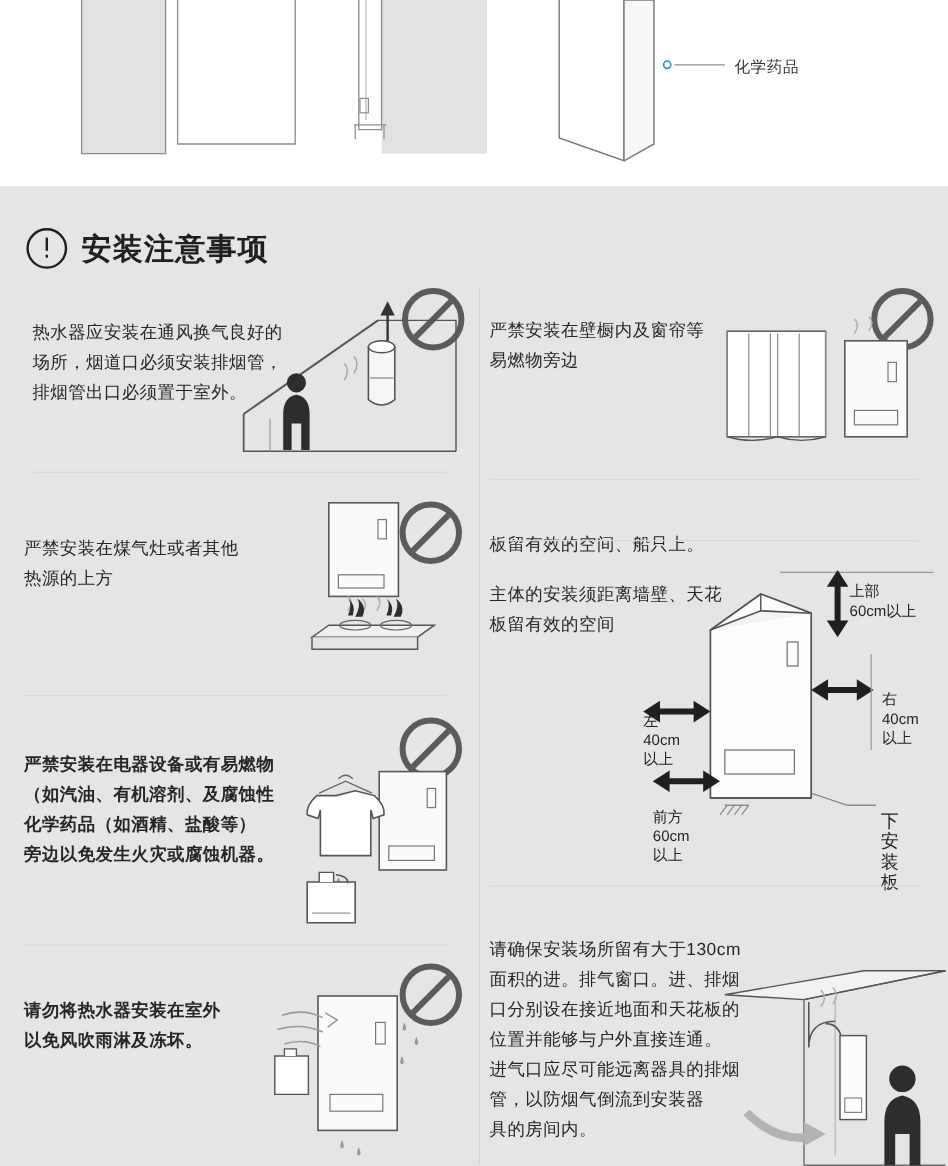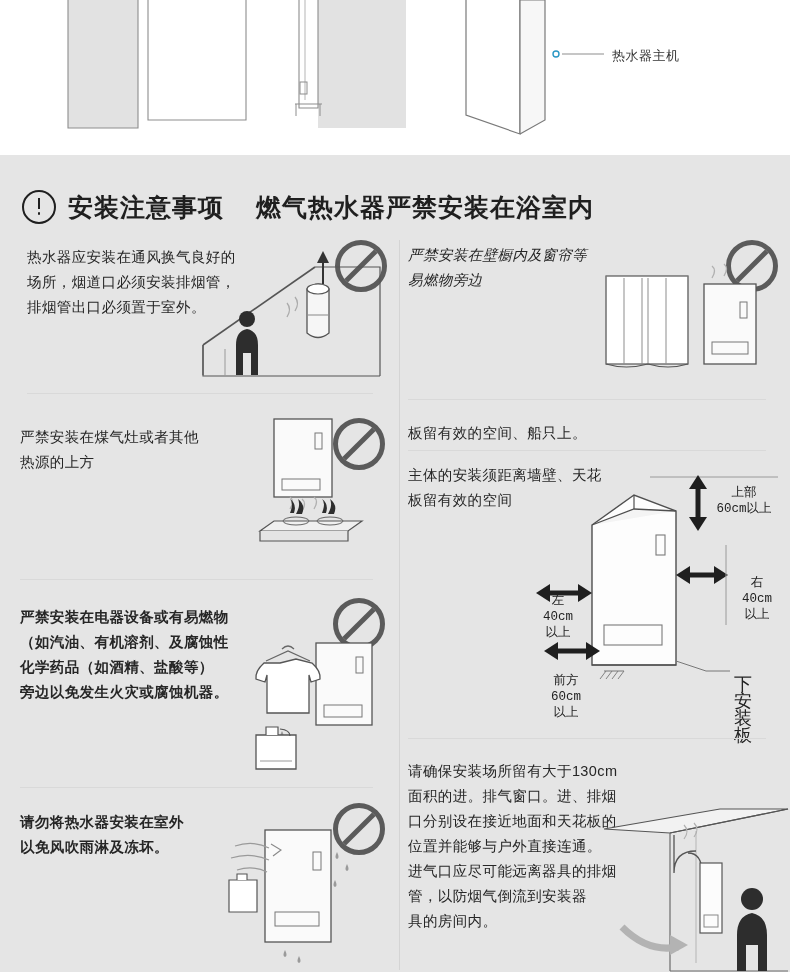--- a/index.html
+++ b/index.html
@@ -102,20 +102,21 @@
   .cell {
     position: absolute;
   }
   .cell-text {
     position: absolute;
     font-size: 14.5px;
     line-height: 25px;
     color: #262626;
     letter-spacing: 0.4px;
     white-space: pre-line;
+    margin-top: 21px;
   }
   .hr {
     position: absolute;
     height: 1px;
     background: #d9d9d9;
   }
 
   
   .no-sign {
     position: absolute;
@@ -137,27 +138,25 @@
   
   .ill { position: absolute; }
   svg { display: block; overflow: visible; }
 
   
   .dim-lbl {
     position: absolute;
     font-size: 12.5px;
     line-height: 16px;
     color: #222;
-    text-align: center;
     white-space: pre-line;
-    font-family: Liberation Mono, monospace;
   }
   .side-lbl {
     position: absolute;
-    font-size: 18px;
+    font-size: 15px;
     line-height: 17px;
     color: #222;
     white-space: pre-line;
   }
 </style>
 </head>
 <body>
 
 <div class="top-band">
   <svg width="790" height="155" viewBox="0 0 790 155">
@@ -178,29 +177,28 @@
 
     <path d="M466 0 L466 115 L520 134 L520 0" fill="#ffffff" stroke="#7a7a7a" stroke-width="1.2"></path>
     <path d="M520 0 L545 0 L545 120 L520 134" fill="#f7f7f7" stroke="#7a7a7a" stroke-width="1.2"></path>
     <path d="M520 0 L520 134" stroke="#7a7a7a" stroke-width="1.2"></path>
 
     <path d="M0 128 L790 128" stroke="#ffffff" stroke-width="0"></path>
 
     <circle cx="556" cy="54" r="3" fill="none" stroke="#2a97c4" stroke-width="1.4"></circle>
     <path d="M562 54 L604 54" stroke="#8d8d8d" stroke-width="1.1"></path>
   </svg>
-  <div class="top-callout-label">热水器主机</div>
+  <div class="top-callout-label">化学药品</div>
 </div>
 
 <div class="panel">
 
   <div class="hdr">
     <div class="hdr-badge"></div>
     <div class="hdr-title">安装注意事项</div>
-    <div class="hdr-sub">燃气热水器严禁安装在浴室内</div>
   </div>
 
   <div class="col-divider"></div>
 
   <div class="cell">
     <div class="cell-text" style="left:27px; top:90px; width:235px;">热水器应安装在通风换气良好的
 场所，烟道口必须安装排烟管，
 排烟管出口必须置于室外。</div>
     <div class="no-sign" style="left:335px; top:85px; width:52px; height:52px;"></div>
     <div class="ill" style="left:195px; top:90px;">
@@ -316,21 +314,21 @@
           <path d="M84 156 q3 6 0 7 q-3 -1 0 -7"></path>
         </g>
 
         <path d="M14 80 L42 80 L42 112 L14 112 Z" fill="#fff" stroke="#555" stroke-width="1.2"></path>
         <path d="M22 80 L22 74 L32 74 L32 80" fill="#fff" stroke="#555" stroke-width="1.1"></path>
       </svg>
     </div>
   </div>
 
   <div class="cell">
-    <div class="cell-text" style="left:408px; top:88px; width:215px;font-style:italic;">严禁安装在壁橱内及窗帘等
+    <div class="cell-text" style="left:408px; top:88px; width:215px;">严禁安装在壁橱内及窗帘等
 易燃物旁边</div>
     <div class="no-sign" style="left:726px; top:85px; width:52px; height:52px;"></div>
     <div class="ill" style="left:600px; top:115px;">
       <svg width="180" height="120" viewBox="0 0 180 120">
 
         <rect x="6" y="6" width="82" height="88" fill="#fff" stroke="#555" stroke-width="1.2"></rect>
         <path d="M6 6 L6 94 M24 8 L24 94 M42 8 L42 94 M48 8 L48 94 M66 8 L66 94 M88 6 L88 94" stroke="#8d8d8d" stroke-width="1"></path>
         <path d="M6 94 q20 6 42 0 q20 6 40 0" stroke="#555" stroke-width="1.2" fill="none"></path>
 
         <rect x="104" y="14" width="52" height="80" fill="#fafafa" stroke="#555" stroke-width="1.3"></rect>

